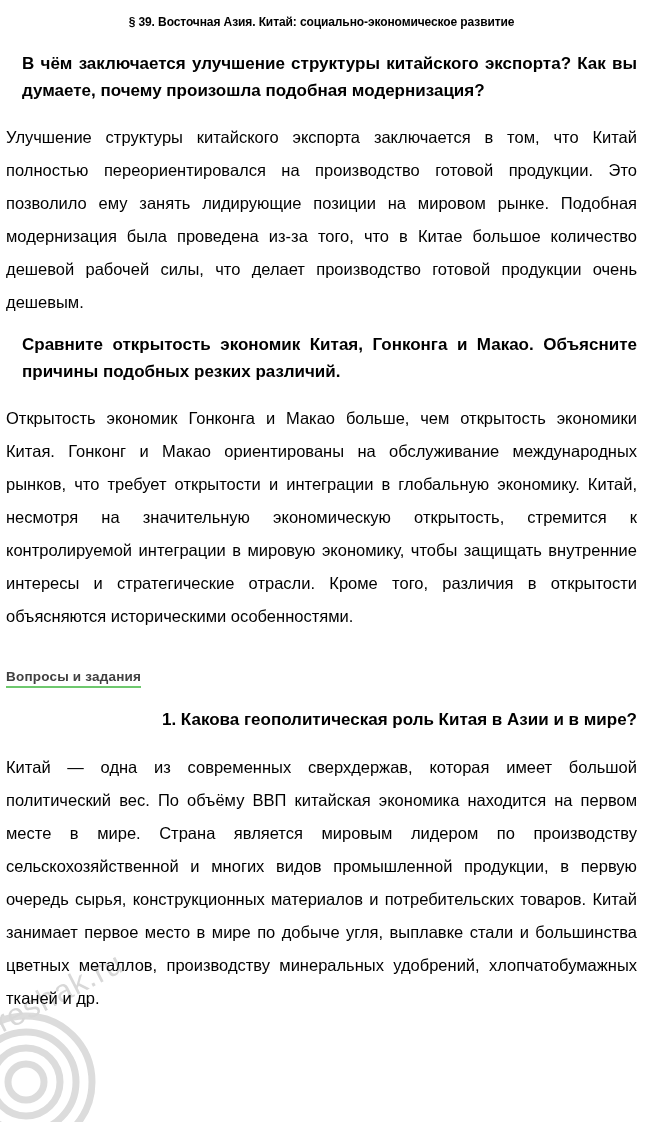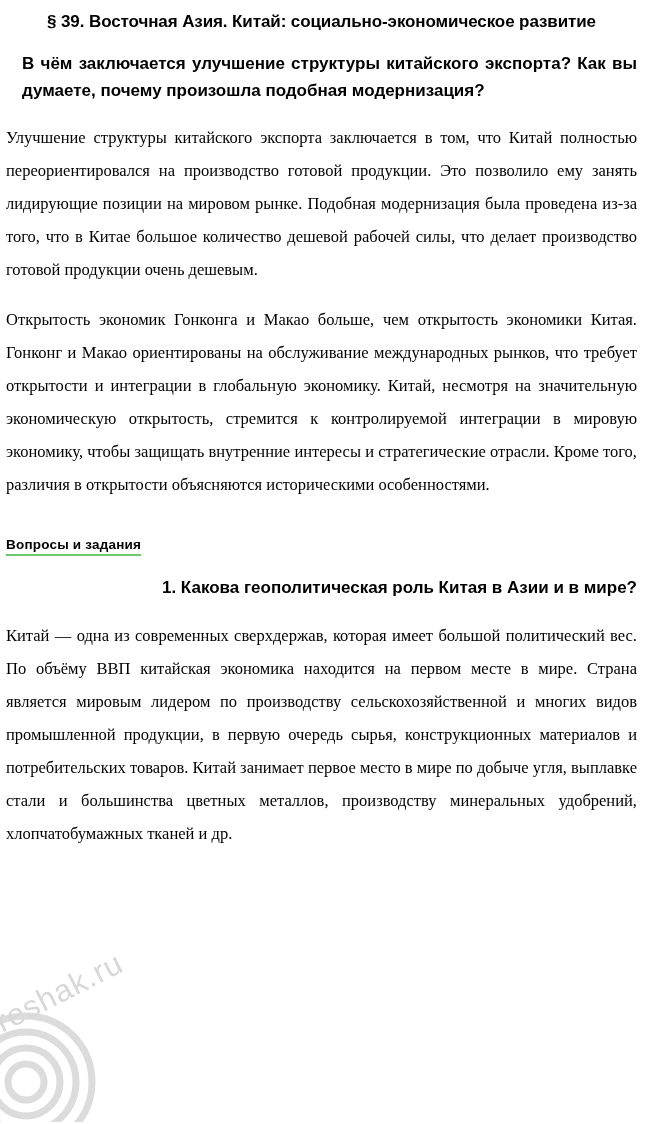--- a/index.html
+++ b/index.html
@@ -19,21 +19,21 @@
   .page {
     position: relative;
     width: 645px;
     min-height: 1124px;
     padding: 0 8px 0 6px;
     box-sizing: border-box;
     z-index: 2;
   }
 
   h1.doc-title {
-    font-size: 17px;
+    font-size: 12px;
     line-height: 28px;
     font-weight: bold;
     text-align: center;
     margin: 8px 0 14px 0;
     letter-spacing: -0.1px;
   }
 
   .q-bold {
     font-size: 17px;
     line-height: 27px;
@@ -42,36 +42,35 @@
     text-justify: inter-word;
     margin: 0 0 10px 16px;
   }
 
   .para {
     font-size: 16.5px;
     line-height: 33px;
     text-align: justify;
     text-justify: inter-word;
     margin: 17px 0 12px 0;
-    font-family: Liberation Serif, serif;
   }
 
   .para-last-left {
     text-align: justify;
   }
 
   .section-label-wrap {
     margin: 8px 0 18px 0;
   }
 
   .section-label {
     display: inline-block;
     font-size: 13.5px;
     font-weight: bold;
-    color: #000000;
+    color: #404040;
     border-bottom: 2px solid #6ec86e;
     padding-bottom: 2px;
     letter-spacing: 0.2px;
     margin-top: 24px;
   }
 
   .numbered-q {
     font-size: 17px;
     line-height: 28px;
     font-weight: bold;
@@ -122,20 +121,21 @@
 </div>
 <div class="wm-text">reshak.ru</div>
 
 <div class="page">
 
   <h1 class="doc-title">§ 39. Восточная Азия. Китай: социально-экономическое развитие</h1>
 
   <p class="q-bold">В чём заключается улучшение структуры китайского экспорта? Как вы думаете, почему произошла подобная модернизация?</p>
   <p class="para">Улучшение структуры китайского экспорта заключается в том, что Китай полностью переориентировался на производство готовой продукции. Это позволило ему занять лидирующие позиции на мировом рынке. Подобная модернизация была проведена из-за того, что в Китае большое количество дешевой рабочей силы, что делает производство готовой продукции очень дешевым.</p>
 
+  <p class="q-bold">Сравните открытость экономик Китая, Гонконга и Макао. Объясните причины подобных резких различий.</p>
   <p class="para">Открытость экономик Гонконга и Макао больше, чем открытость экономики Китая. Гонконг и Макао ориентированы на обслуживание международных рынков, что требует открытости и интеграции в глобальную экономику. Китай, несмотря на значительную экономическую открытость, стремится к контролируемой интеграции в мировую экономику, чтобы защищать внутренние интересы и стратегические отрасли. Кроме того, различия в открытости объясняются историческими особенностями.</p>
 
   <div class="section-label-wrap">
     <span class="section-label">Вопросы и задания</span>
   </div>
 
   <p class="numbered-q">1. Какова геополитическая роль Китая в Азии и в мире?</p>
   <p class="para para-last-left">Китай — одна из современных сверхдержав, которая имеет большой политический вес. По объёму ВВП китайская экономика находится на первом месте в мире. Страна является мировым лидером по производству сельскохозяйственной и многих видов промышленной продукции, в первую очередь сырья, конструкционных материалов и потребительских товаров. Китай занимает первое место в мире по добыче угля, выплавке стали и большинства цветных металлов, производству минеральных удобрений, хлопчатобумажных тканей и др.</p>
 
 </div>

